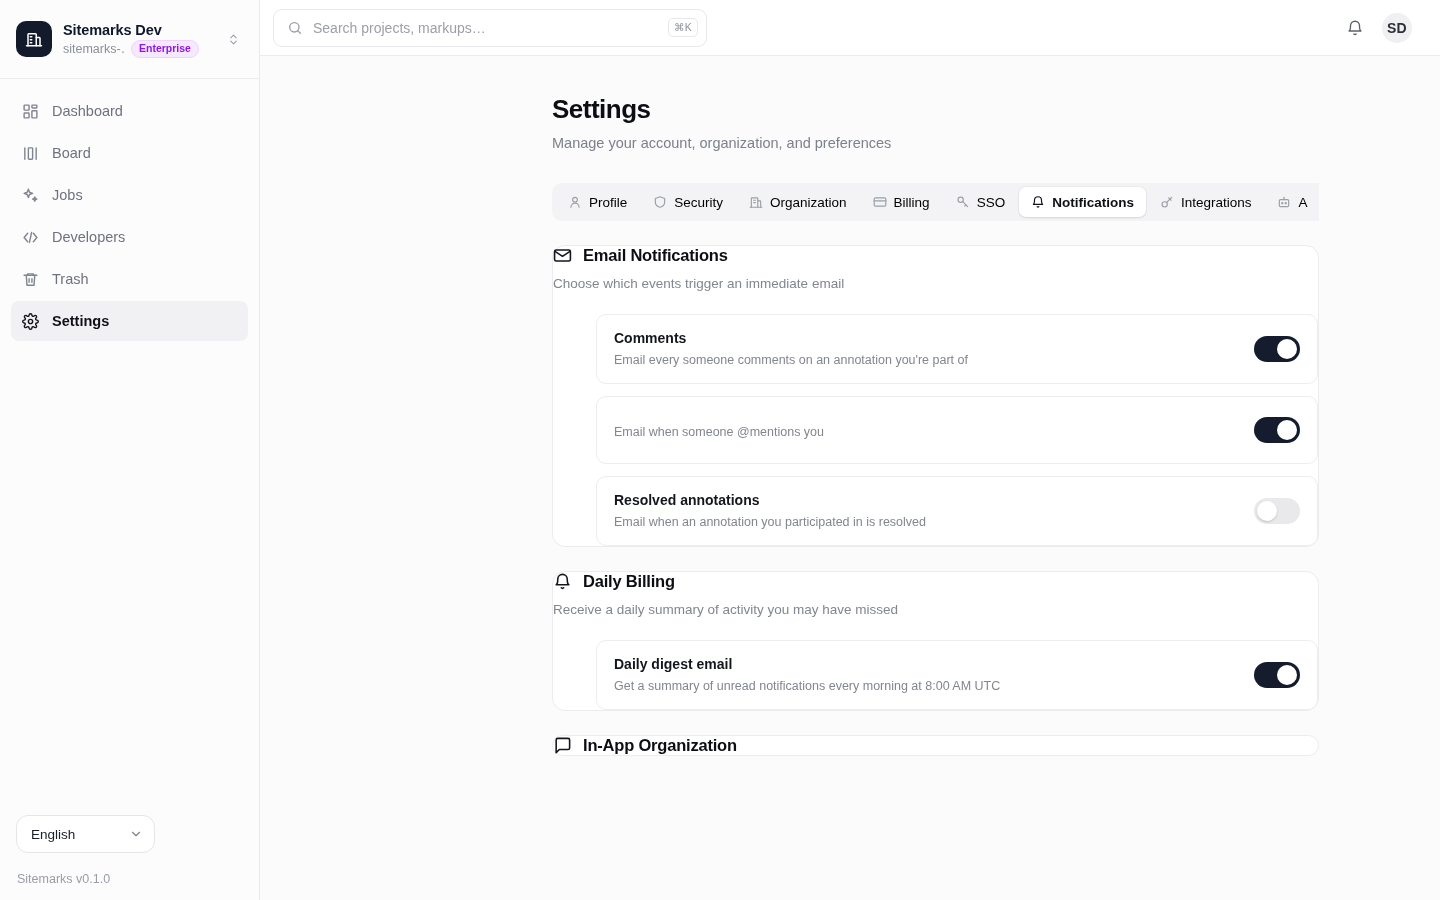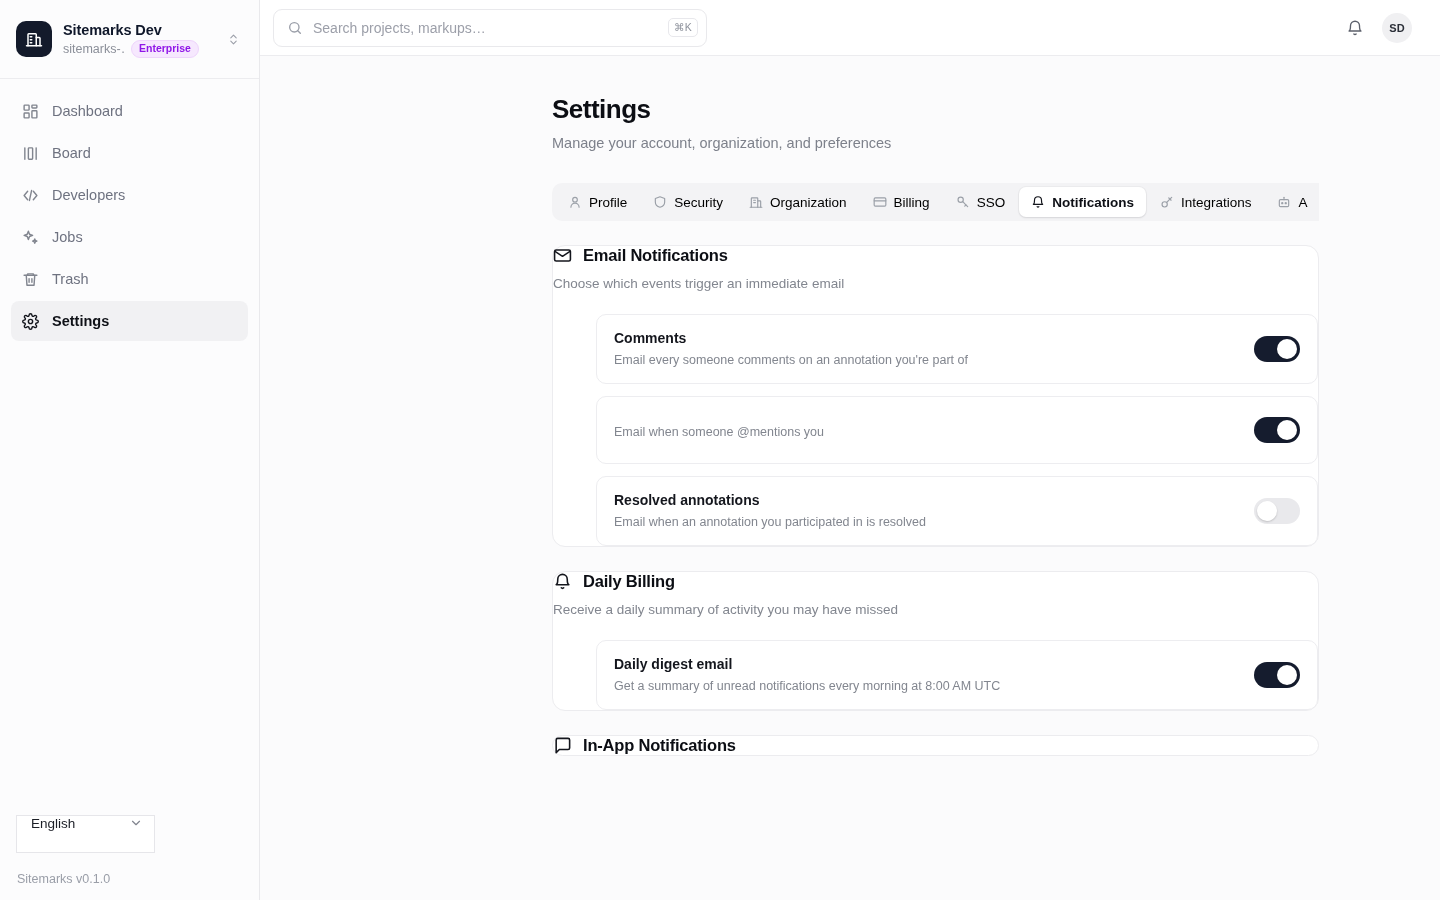--- a/index.html
+++ b/index.html
@@ -70,22 +70,22 @@
     width: 18px; height: 18px; flex: 0 0 18px;
     display: flex; align-items: center; justify-content: center;
     color: #81858f;
   }
   .nav-item.active { background: #f1f1f3; color: #0f1117; font-weight: 600; }
   .nav-item.active .nav-ico { color: #14161d; }
 
   .sidebar-foot { margin-top: auto; padding: 0 16px 14px; }
   .lang-select {
     height: 38px; width: 139px;
-    border: 1px solid #e6e6ea; border-radius: 0;
-    background: #fff; display: flex; align-items: flex-start;
+    border: 1px solid #e6e6ea; border-radius: 12px;
+    background: #fff; display: flex; align-items: center;
     justify-content: space-between; padding: 0 11px 0 14px;
     font-size: 13.5px; color: #1c1f27; cursor: pointer;
   }
   .lang-select .chev { color: #80848e; display: flex; }
   .version { font-size: 12.5px; color: #9a9ea8; margin-top: 19px; padding-left: 1px; }
 
   
   .main { flex: 1 1 auto; height: 900px; display: flex; flex-direction: column;
           background: #fbfbfc; min-width: 0; }
 
@@ -118,21 +118,21 @@
   }
   .topbar-right { margin-left: auto; display: flex; align-items: center; gap: 14px; }
   .bell-btn {
     width: 26px; height: 26px; display: flex; align-items: center;
     justify-content: center; color: #5c606b; cursor: pointer;
   }
   .avatar {
     width: 30px; height: 30px; border-radius: 50%;
     background: #f0f0f2; color: #2b2f38;
     display: flex; align-items: center; justify-content: center;
-    font-size: 11px; font-weight: 600; cursor: pointer;
+    font-size: 14px; font-weight: 600; cursor: pointer;
     letter-spacing: 0.2px;
   }
 
   .content { flex: 1 1 auto; overflow: hidden; padding: 37px 0 0 0; position: relative; }
   .content-inner { width: 1180px; padding: 0 0 0 292px; }
 
   .page-title { font-size: 26px; font-weight: 700; color: #0c0e14; letter-spacing: -0.5px; line-height: 32px; }
   .page-sub { font-size: 14.5px; color: #7d818b; margin-top: 8px; line-height: 20px; }
 
   
@@ -243,36 +243,36 @@
               <rect x="9" y="4" width="6" height="16" rx="1"></rect>
               <path d="M20 4v16"></path>
           </svg>
         </span>
         <span>Board</span>
       </a>
 
       <a class="nav-item">
         <span class="nav-ico">
           <svg width="17" height="17" viewBox="0 0 24 24" fill="none" stroke="currentColor" stroke-width="2" stroke-linecap="round" stroke-linejoin="round">
+            <path d="M9 3l1.6 4.4L15 9l-4.4 1.6L9 15l-1.6-4.4L3 9l4.4-1.6z"></path>
+            <path d="M18 14l.9 2.1L21 17l-2.1.9L18 20l-.9-2.1L15 17l2.1-.9z"></path>
+          </svg>
+        </span>
+        <span>Jobs</span>
+      </a>
+
+      <a class="nav-item">
+        <span class="nav-ico">
+          <svg width="17" height="17" viewBox="0 0 24 24" fill="none" stroke="currentColor" stroke-width="2" stroke-linecap="round" stroke-linejoin="round">
             <path d="M8 6l-5 6 5 6"></path>
               <path d="M16 6l5 6-5 6"></path>
               <path d="M13.5 5l-3 14"></path>
           </svg>
         </span>
         <span>Developers</span>
-      </a>
-
-      <a class="nav-item">
-        <span class="nav-ico">
-          <svg width="17" height="17" viewBox="0 0 24 24" fill="none" stroke="currentColor" stroke-width="2" stroke-linecap="round" stroke-linejoin="round">
-            <path d="M9 3l1.6 4.4L15 9l-4.4 1.6L9 15l-1.6-4.4L3 9l4.4-1.6z"></path>
-            <path d="M18 14l.9 2.1L21 17l-2.1.9L18 20l-.9-2.1L15 17l2.1-.9z"></path>
-          </svg>
-        </span>
-        <span>Jobs</span>
       </a>
 
       <a class="nav-item">
         <span class="nav-ico">
           <svg width="17" height="17" viewBox="0 0 24 24" fill="none" stroke="currentColor" stroke-width="2" stroke-linecap="round" stroke-linejoin="round">
             <path d="M3 6h18"></path>
               <path d="M8 6V4h8v2"></path>
             <path d="M6 6l1 14h10l1-14"></path>
               <path d="M10 11v5"></path>
               <path d="M14 11v5"></path>
@@ -499,20 +499,20 @@
           </div>
         </section>
 
         <section class="card">
           <div class="card-head">
             <span class="head-ico">
               <svg width="19" height="19" viewBox="0 0 24 24" fill="none" stroke="currentColor" stroke-width="2" stroke-linecap="round" stroke-linejoin="round">
                   <path d="M21 15a2 2 0 0 1-2 2H8l-4 4V5a2 2 0 0 1 2-2h13a2 2 0 0 1 2 2z"></path>
                 </svg>
             </span>
-            <span class="card-title">In-App Notifications</span>
+            <span class="card-title">In-App Organization</span>
           </div>
         </section>
 
       </div>
     </div>
   </div>
 </div>
 
 </body></html>

